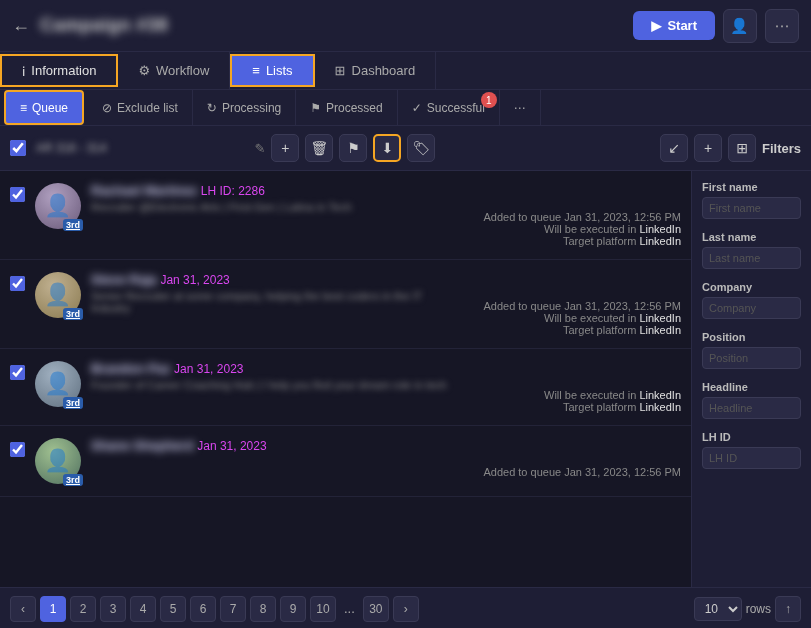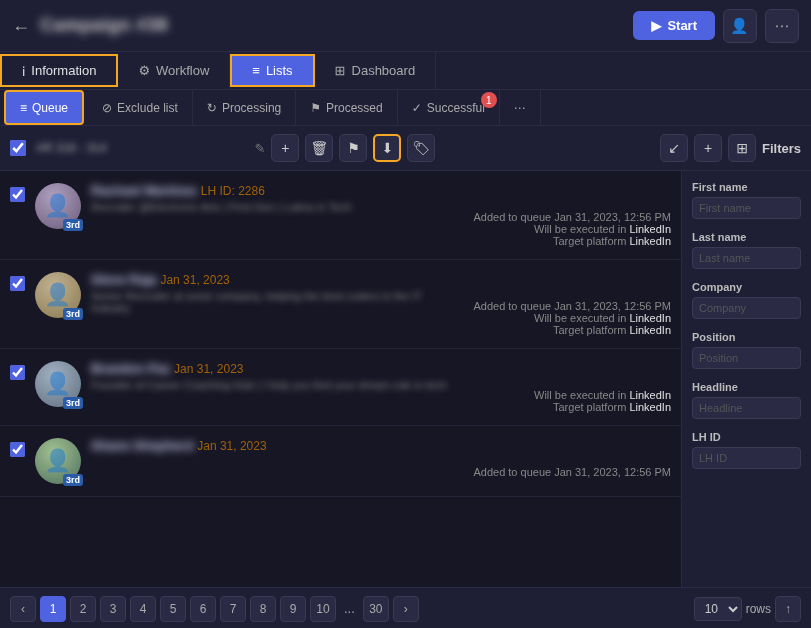--- a/index.html
+++ b/index.html
@@ -223,52 +223,53 @@
     .avatar-badge {
       position: absolute;
       bottom: -2px;
       right: -2px;
       background: #2a5caa;
       color: #fff;
       font-size: 9px;
       border-radius: 3px;
       padding: 1px 3px;
       font-weight: 700;
+      text-decoration: underline;
     }
     .item-content { flex: 1; }
     .item-name {
       font-weight: 600;
       color: #d0d0f0;
       font-size: 13px;
       filter: blur(4px);
     }
     .item-name-lhid {
       font-weight: 400;
-      color: #a16207;
+      color: #d946ef;
       font-size: 12px;
       filter: none;
     }
     .item-desc {
       color: #888;
       font-size: 11px;
       margin-top: 3px;
       filter: blur(3px);
     }
     .item-meta {
       text-align: right;
       font-size: 11px;
       color: #888;
       min-width: 210px;
       flex-shrink: 0;
       margin-top: 28px;
     }
     .item-meta .platform { color: #e0e0e0; font-weight: 400; }
     
     .filters-panel {
-      width: 130px;
+      width: 120px;
       background: #1e1e35;
       border-left: 1px solid #2a2a45;
       padding: 10px 10px;
       display: flex;
       flex-direction: column;
       gap: 12px;
       overflow-y: auto;
     }
     .filter-label {
       font-size: 11px;

